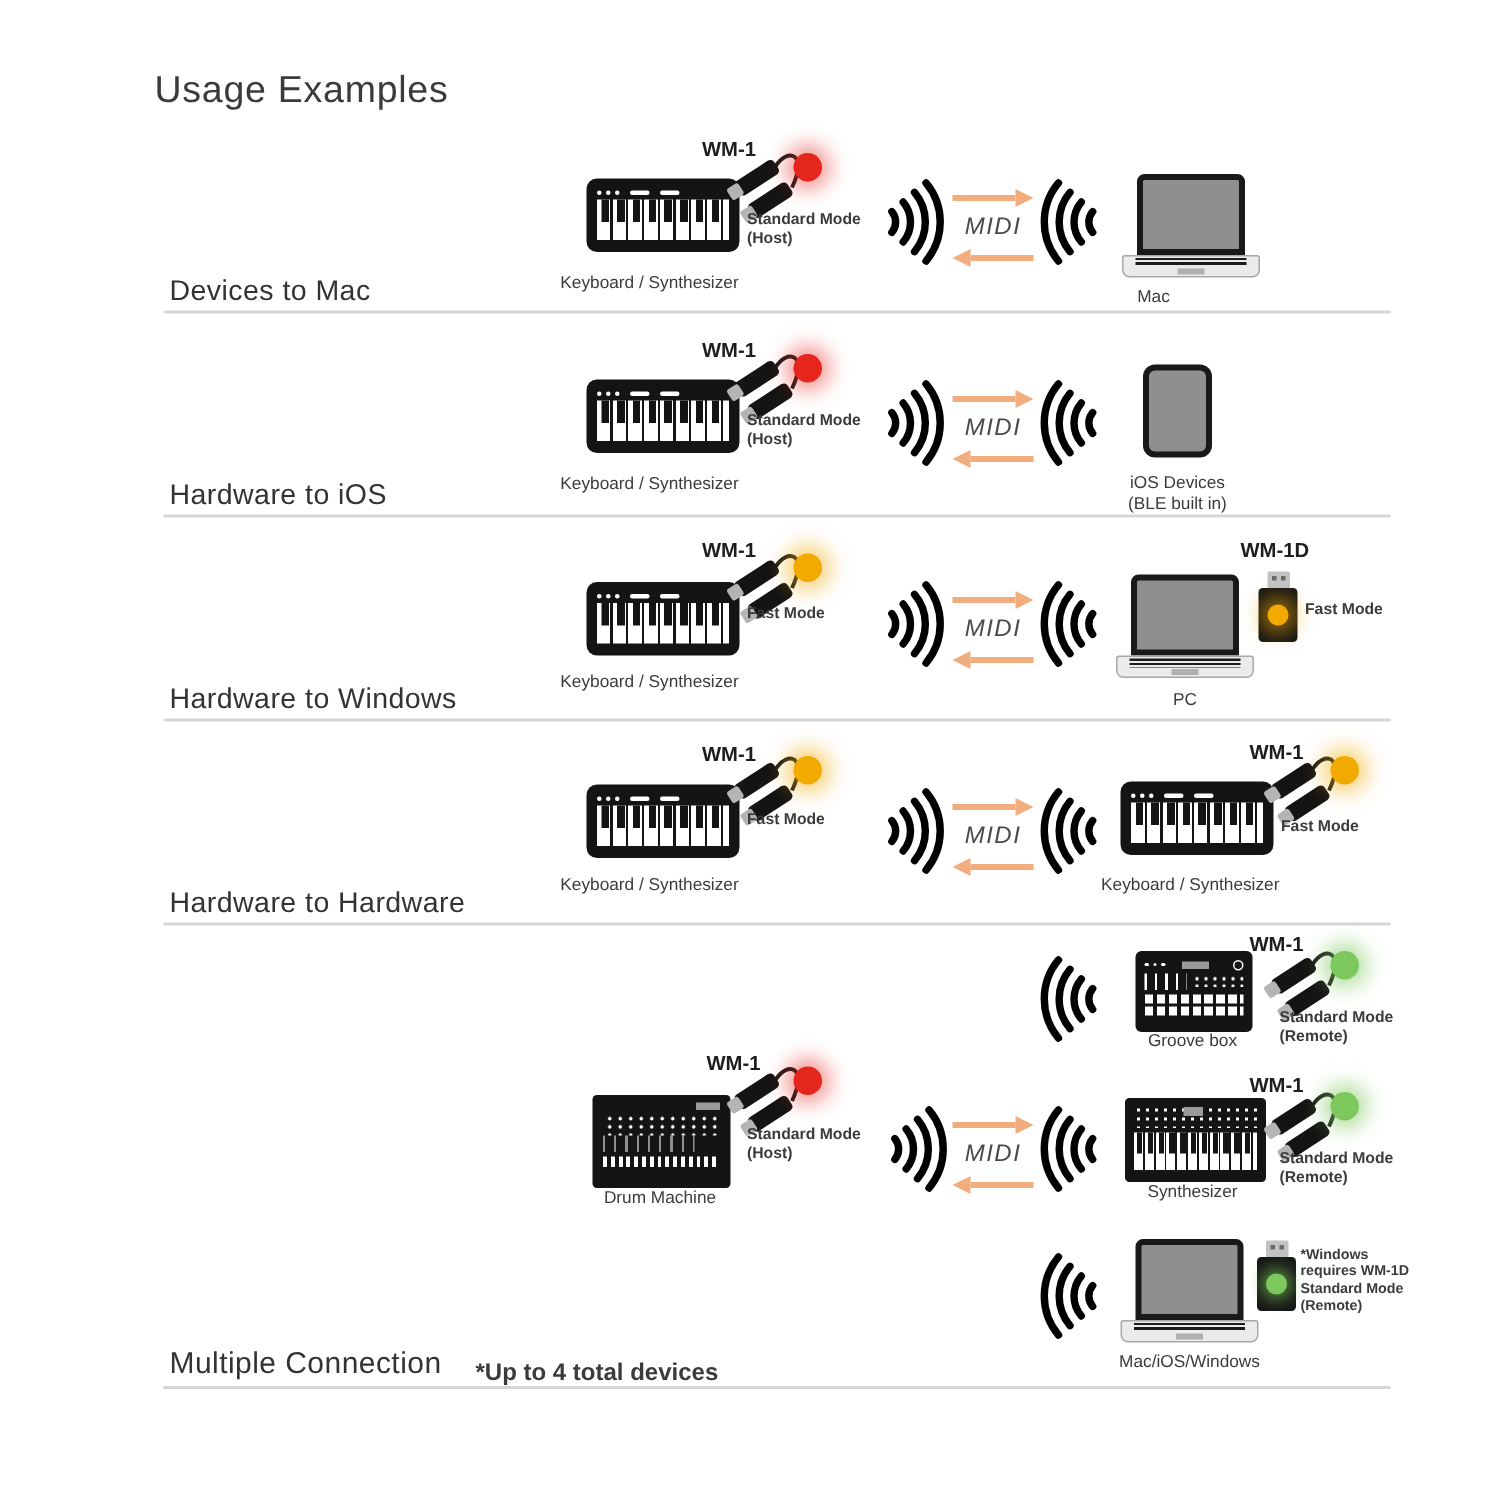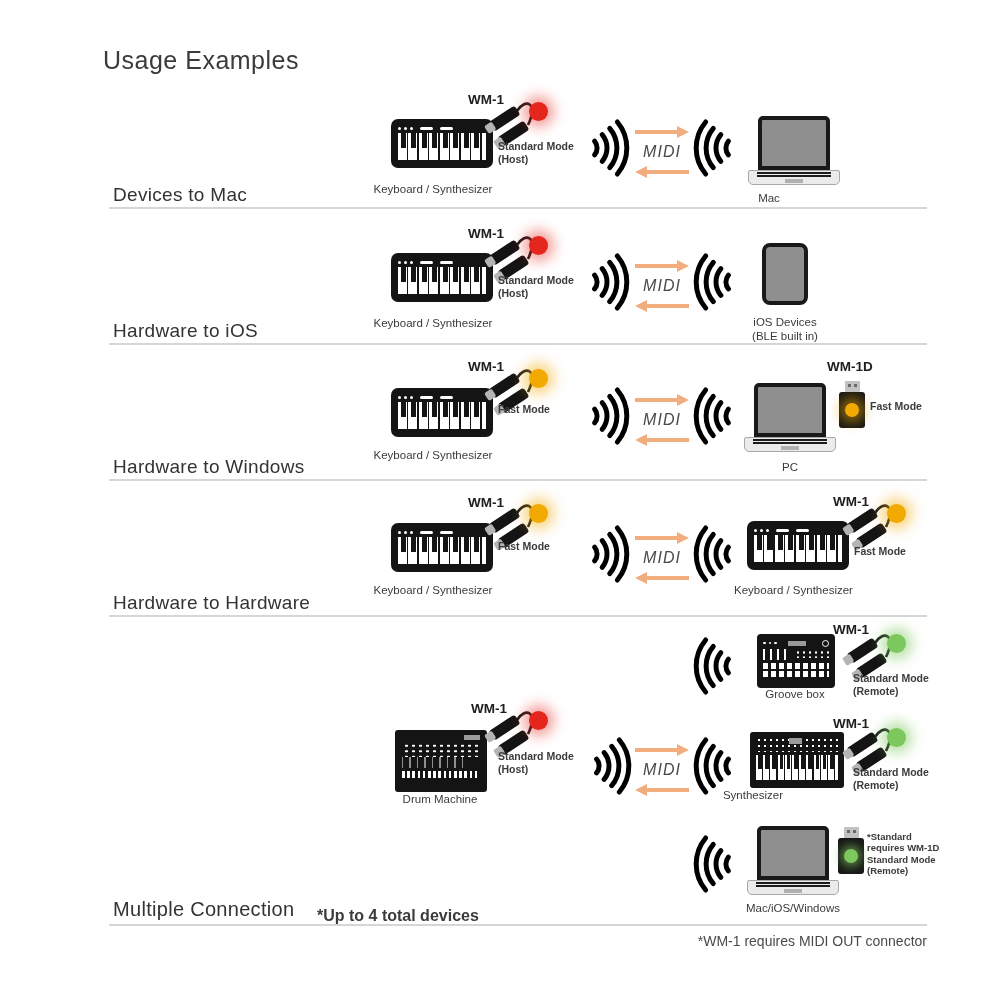--- a/index.html
+++ b/index.html
@@ -402,21 +402,21 @@
     <span class="midi-text">MIDI</span>
   </div>
   <svg class="waves rx" style="left:672px;top:730px" viewBox="0 0 50 80">
     <path d="M11.2,32.3 A12,12 0 0 1 11.2,47.7 M19.6,25.2 A23,23 0 0 1 19.6,54.8 M28,18.1 A34,34 0 0 1 28,61.9 M36.5,11.1 A45,45 0 0 1 36.5,68.9" fill="none" stroke="#000" stroke-width="5.5" stroke-linecap="round"></path>
   </svg>
 
   <div class="synth" style="left:729px;top:732px">
     <div class="sy-panel"></div>
     <div class="sy-keys"></div>
   </div>
-  <div class="dev-label" style="left:680px;top:789px;width:104px">Synthesizer</div>
+  <div class="dev-label" style="left:722px;top:789px;width:104px">Synthesizer</div>
   <div class="wm-label" style="left:812px;top:716px">WM-1</div>
   <div class="adapter" style="left:824px;top:730px">
     <svg class="cable" viewBox="0 -10 58 56">
         <path d="M30,7 C38,-6 52,-2 41,21" fill="none" stroke="#1a1a1a" stroke-width="2.6"></path>
       </svg>
     <span class="plug p1"></span>
     <span class="plug p2"></span>
     <span class="led led-green"></span>
   </div>
   <div class="mode-label" style="left:832px;top:766px">
@@ -435,20 +435,19 @@
       </div>
   </div>
   <div class="dev-label" style="left:702px;top:902px;width:140px">Mac/iOS/Windows</div>
   <div class="dongle" style="left:817px;top:827px">
     <div class="dg-plug"></div>
     <div class="dg-body">
         <span class="dg-led g"></span>
       </div>
   </div>
   <div class="small-note" style="left:846px;top:831px">
-    <span>*Standard</span>
+    <span>*Windows</span>
     <span>requires WM-1D</span>
     <span>Standard Mode</span>
     <span>(Remote)</span>
   </div>
 
-  <div class="footnote">*WM-1 requires MIDI OUT connector</div>
 </div>
 
 </body></html>

